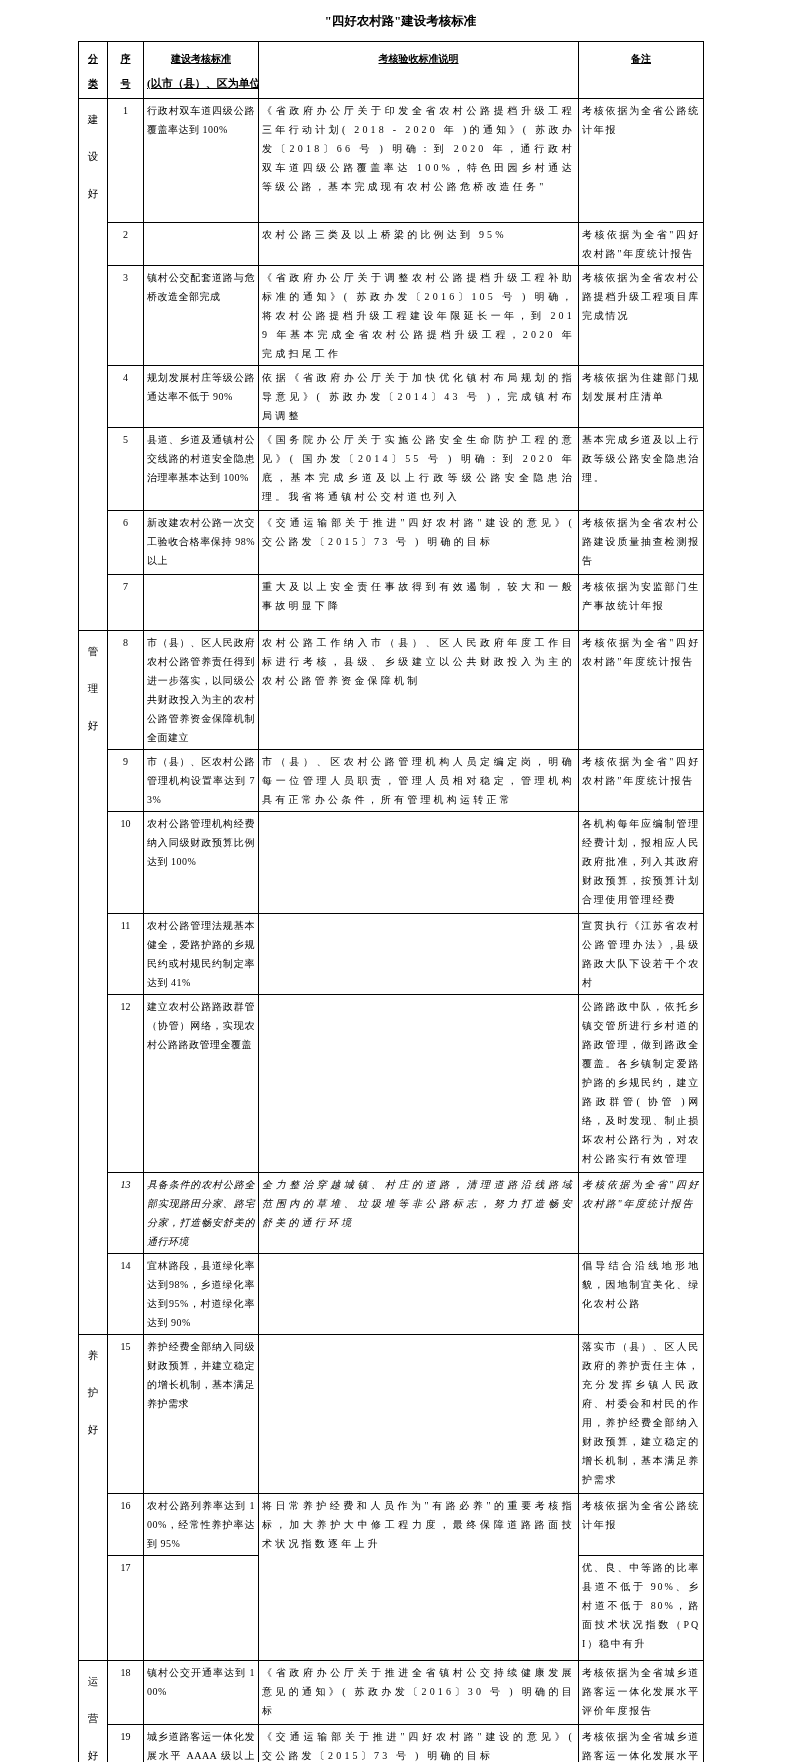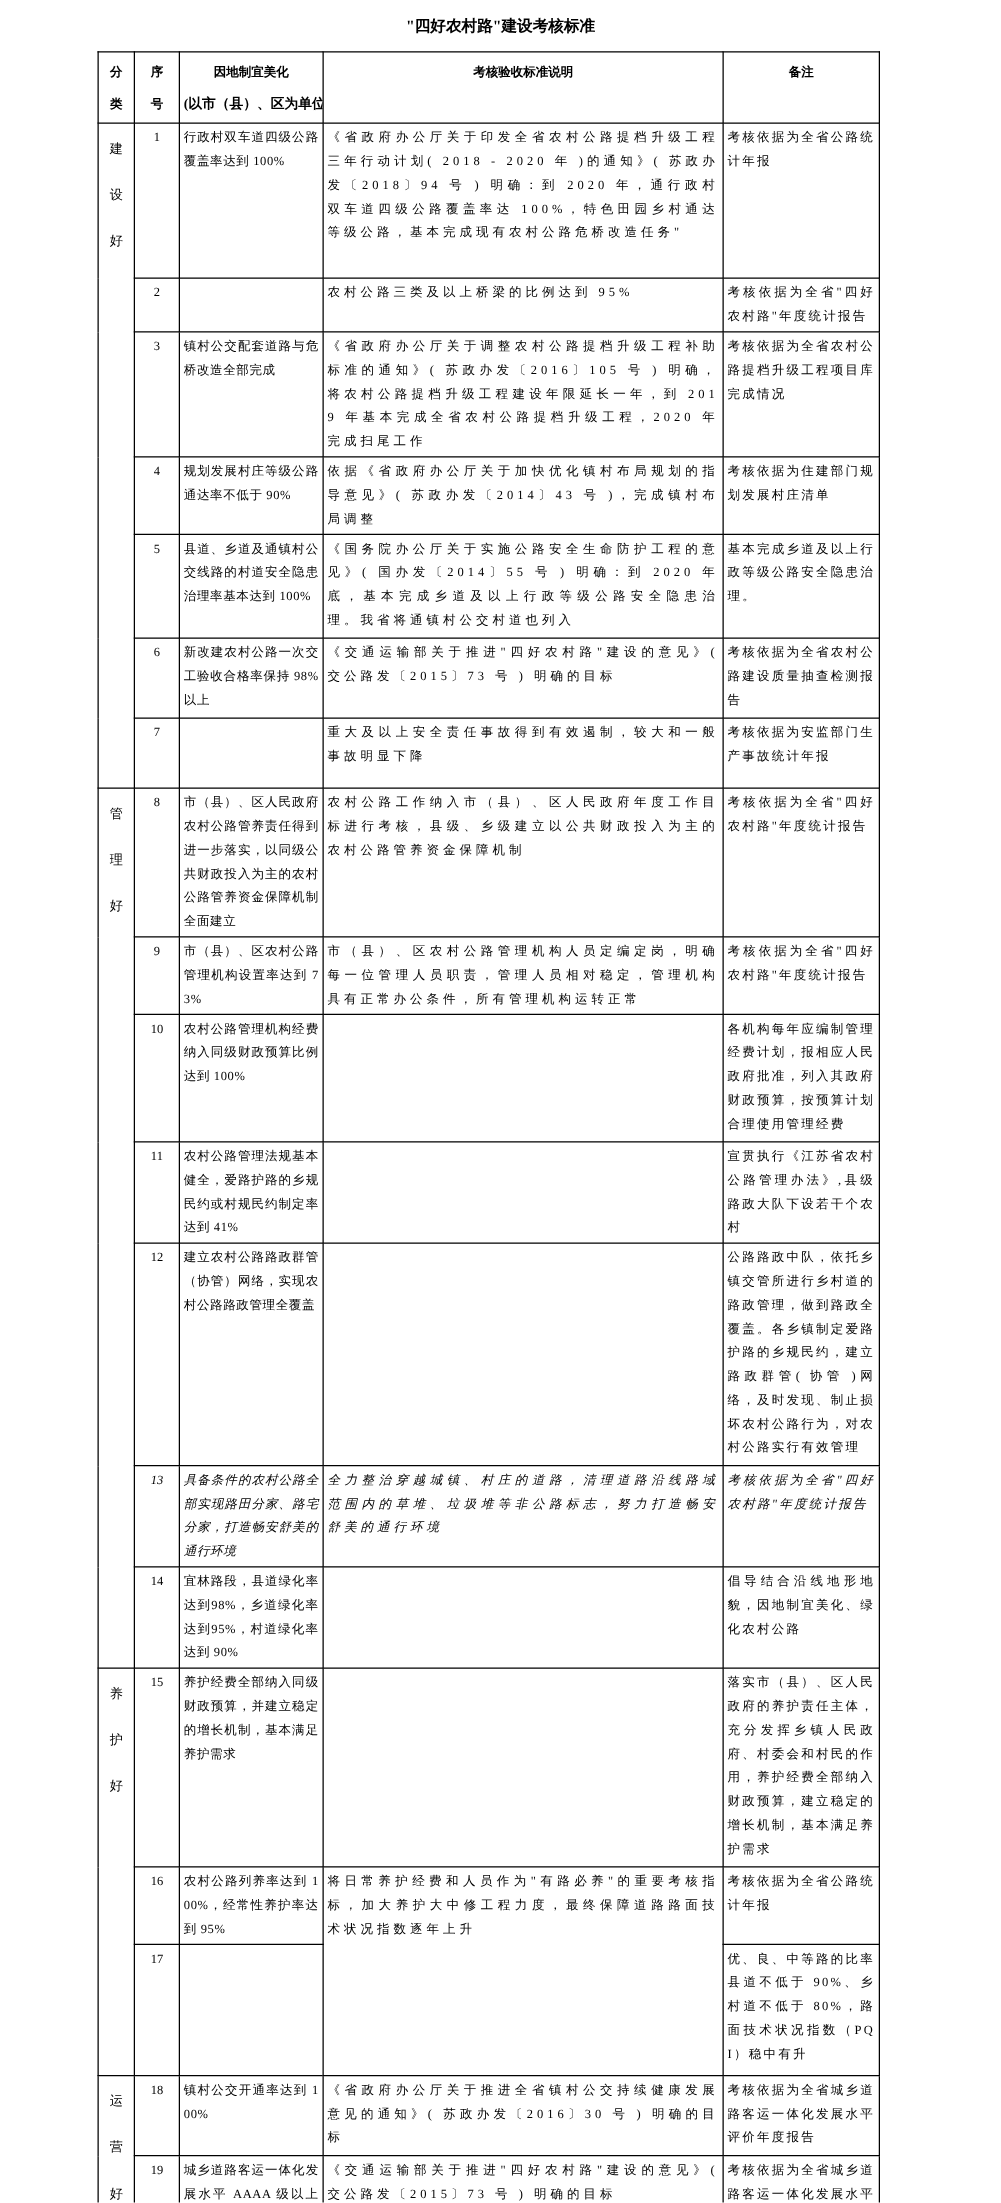--- a/index.html
+++ b/index.html
@@ -7,21 +7,21 @@
        font-family:"Liberation Serif","DejaVu Serif",serif;}
   .page-title{width:801px;text-align:center;padding-top:13px;height:41px;
               box-sizing:border-box;font-size:12.5px;font-weight:bold;}
   table.doc{border-collapse:collapse;table-layout:fixed;width:625px;margin-left:78px;}
   table.doc col.c-cat{width:29px;} table.doc col.c-no{width:36px;}
   table.doc col.c-std{width:115px;} table.doc col.c-desc{width:320px;}
   table.doc col.c-rem{width:125px;}
   table.doc th, table.doc td{border:1px solid #000;vertical-align:top;
       font-size:10px;line-height:19px;padding:2px 3px;box-sizing:border-box;
       overflow:hidden;word-break:break-all;}
-  table.doc th{font-weight:bold;text-align:center;line-height:25px;padding-top:4px;}
+  table.doc th{font-weight:bold;text-align:center;line-height:25px;padding-top:4px;text-decoration:underline;}
   .hdr-narrow{width:1em;margin:0 auto;}
   .hdr-sub{font-size:11px;white-space:nowrap;letter-spacing:0;}
   td.cell-no{text-align:center;}
   td.cell-std{text-align:justify;letter-spacing:0.5px;}
   td.cell-desc{text-align:justify;letter-spacing:3.2px;}
   td.cell-rem{text-align:justify;letter-spacing:1.8px;}
   td.cell-cat{text-align:center;padding:0;}
   td.cat-middle{vertical-align:middle;}
   td.cat-top{vertical-align:top;padding-top:6px;}
   .cat-char{display:block;line-height:37px;font-size:10.5px;}
@@ -41,37 +41,37 @@
   </colgroup>
   <thead>
     <tr style="height:54px">
       <th>
           <div class="hdr-narrow">分类</div>
         </th>
       <th>
           <div class="hdr-narrow">序号</div>
         </th>
       <th>
-        <div>因地制宜美化</div>
+        <div>建设考核标准</div>
         <div class="hdr-sub">(以市（县）、区为单位)</div>
       </th>
       <th>考核验收标准说明</th>
       <th>备注</th>
     </tr>
   </thead>
   <tbody id="doc-body">
       <tr style="height: 124px;">
         <td rowspan="7" class="cell-cat cat-middle">
           <span class="cat-char">建</span>
           <span class="cat-char">设</span>
           <span class="cat-char">好</span>
         </td>
         <td class="cell-no">1</td>
         <td class="cell-std">行政村双车道四级公路覆盖率达到 100%</td>
-        <td class="cell-desc">《省政府办公厅关于印发全省农村公路提档升级工程三年行动计划( 2018 - 2020 年 )的通知》( 苏政办发〔2018〕94 号 ) 明确：到 2020 年，通行政村双车道四级公路覆盖率达 100%，特色田园乡村通达等级公路，基本完成现有农村公路危桥改造任务"</td>
+        <td class="cell-desc">《省政府办公厅关于印发全省农村公路提档升级工程三年行动计划( 2018 - 2020 年 )的通知》( 苏政办发〔2018〕66 号 ) 明确：到 2020 年，通行政村双车道四级公路覆盖率达 100%，特色田园乡村通达等级公路，基本完成现有农村公路危桥改造任务"</td>
         <td class="cell-rem">考核依据为全省公路统计年报</td>
       </tr>
       <tr style="height: 43px;">
         <td class="cell-no">2</td>
         <td class="cell-std"></td>
         <td class="cell-desc">农村公路三类及以上桥梁的比例达到 95%</td>
         <td class="cell-rem">考核依据为全省"四好农村路"年度统计报告</td>
       </tr>
       <tr style="height: 99px;">
         <td class="cell-no">3</td>

